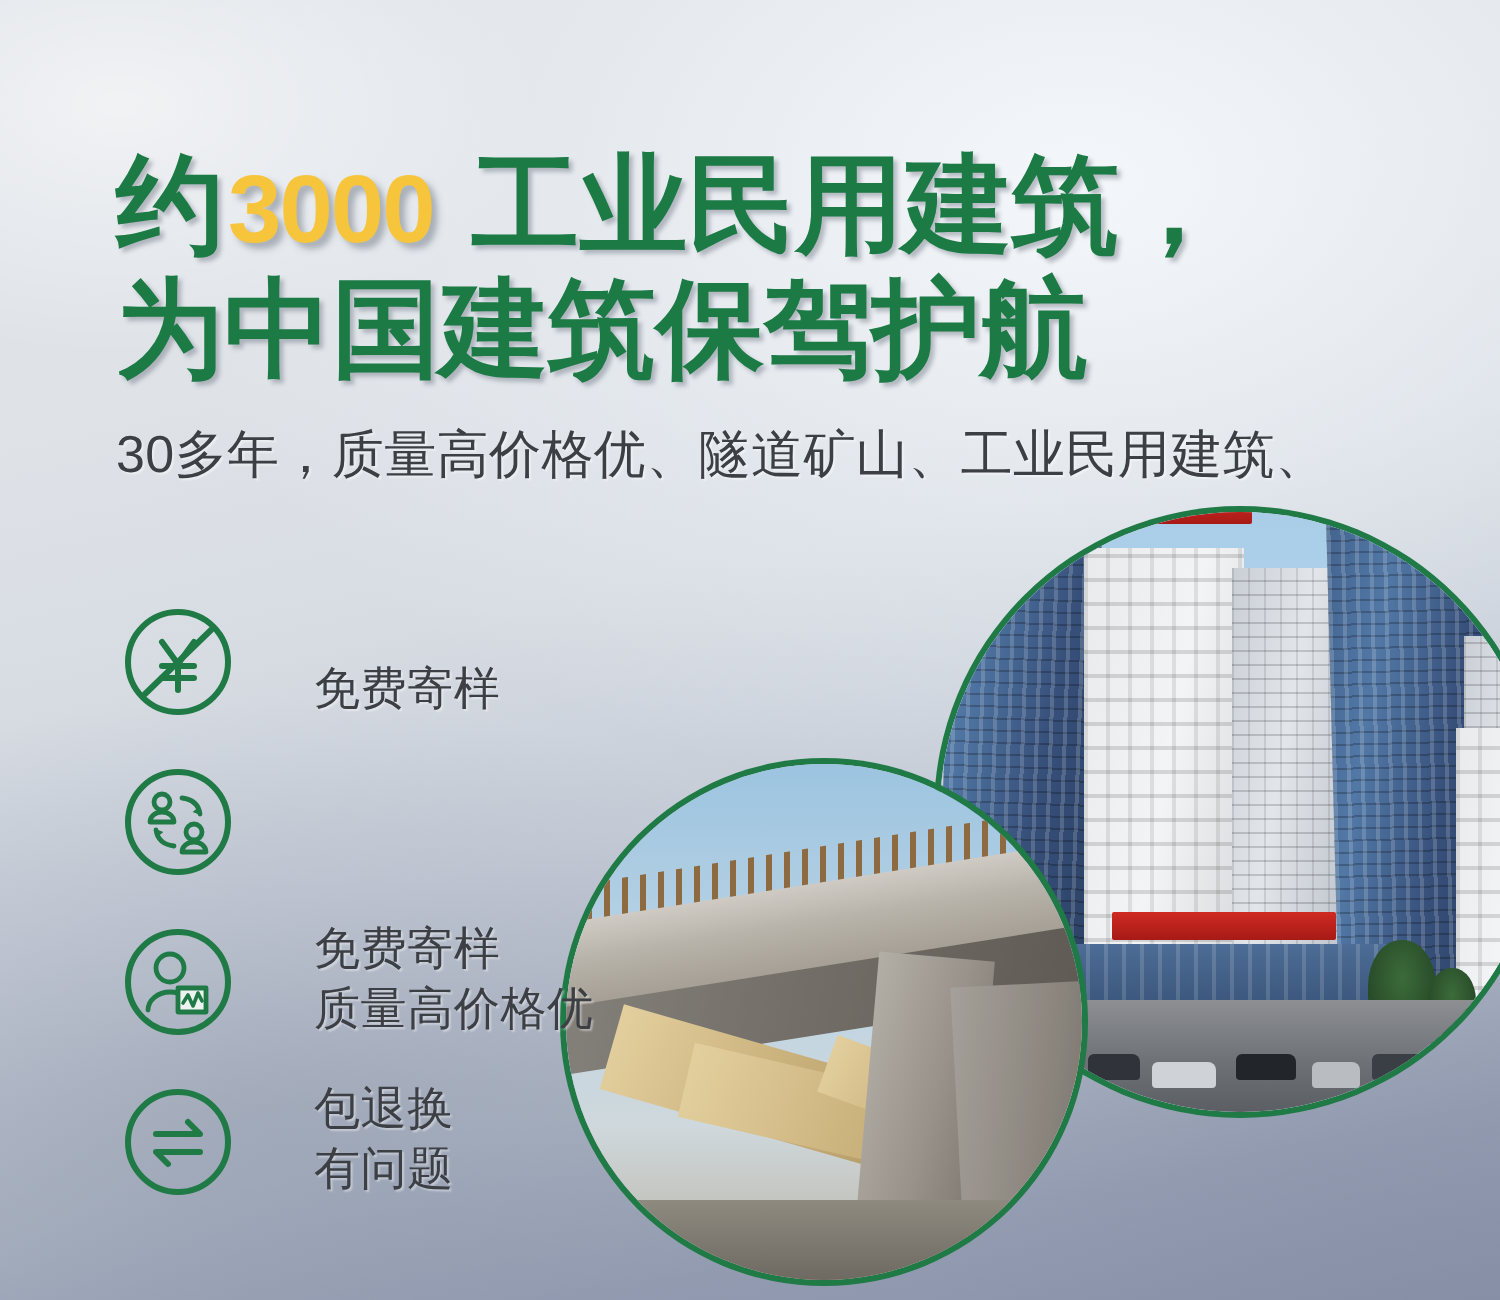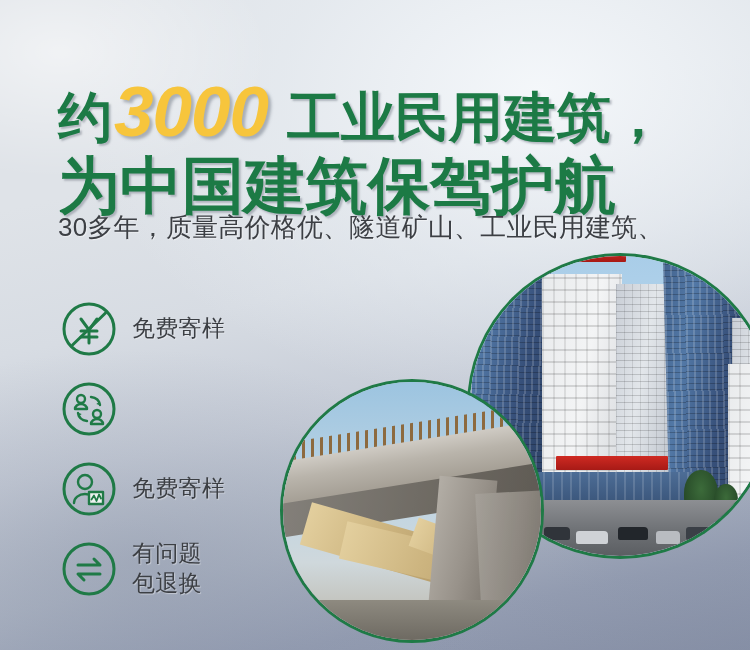--- a/index.html
+++ b/index.html
@@ -50,29 +50,28 @@
   .hl-line2 { display: block; margin-top: 8px; }
 
   .hl-green {
     font-size: 54px;
     font-weight: bold;
     color: #1c7a45;
     letter-spacing: 0px;
     text-shadow: 2px 2px 2px rgba(110,118,130,0.45);
   }
   .hl-number {
-    font-size: 71px;
+    font-size: 48px;
     font-weight: bold;
-    font-style: italic;
     color: #f7c53c;
     letter-spacing: -1px;
     padding: 0 4px 0 2px;
     text-shadow: 3px 3px 3px rgba(110,118,130,0.50);
   }
-  .hl-line2 .hl-green { font-size: 62px; margin-top: 48px; }
+  .hl-line2 .hl-green { font-size: 54px; margin-top: 48px; }
 
   
   .subtitle {
     position: absolute;
     left: 58px;
     top: 208px;
     z-index: 6;
     width: 660px;
     font-size: 26px;
     line-height: 1.52;
@@ -85,23 +84,24 @@
   
   .features {
     position: absolute;
     left: 60px;
     top: 298px;
     z-index: 7;
     width: 260px;
   }
   .feature {
     display: flex;
-    align-items: center;
+    align-items: flex-end;
     height: 62px;
     margin-bottom: 18px;
+    gap: 25px;
   }
   .feature:last-child { margin-bottom: 0; }
   .feat-icon {
     width: 58px;
     height: 58px;
     flex: 0 0 58px;
     margin-right: 14px;
   }
   .feat-icon svg { display: block; width: 58px; height: 58px; }
   .feat-text {
@@ -346,34 +346,35 @@
           <g fill="none" stroke="#1f7a46" stroke-width="2.4" stroke-linecap="round" stroke-linejoin="round">
             <circle cx="25" cy="22" r="7"></circle>
             <path d="M14 43 a11 9 0 0 1 22 0"></path>
             <rect x="29" y="32" width="14" height="12" fill="#eef2f0"></rect>
             <path d="M31.5 39.5 L34 35.5 L36.5 41 L39 34.5 L41 38.5" stroke-width="1.8"></path>
           </g>
         </svg>
       </span>
       <span class="feat-text">
         <span class="l">免费寄样</span>
+        <span class="l">质量高价格优</span>
       </span>
     </div>
 
     <div class="feature">
       <span class="feat-icon">
         <svg viewBox="0 0 58 58" aria-hidden="true">
           <circle cx="29" cy="29" r="25" fill="none" stroke="#1f7a46" stroke-width="3"></circle>
           <g fill="none" stroke="#1f7a46" stroke-width="3" stroke-linecap="round" stroke-linejoin="round">
             <path d="M18 25 L40 25 L34 19"></path>
             <path d="M40 34 L18 34 L24 40"></path>
           </g>
         </svg>
       </span>
       <span class="feat-text">
+        <span class="l">包退换</span>
         <span class="l">有问题</span>
-        <span class="l">包退换</span>
       </span>
     </div>
 
   </div>
 
 </div>
 
 </body></html>

